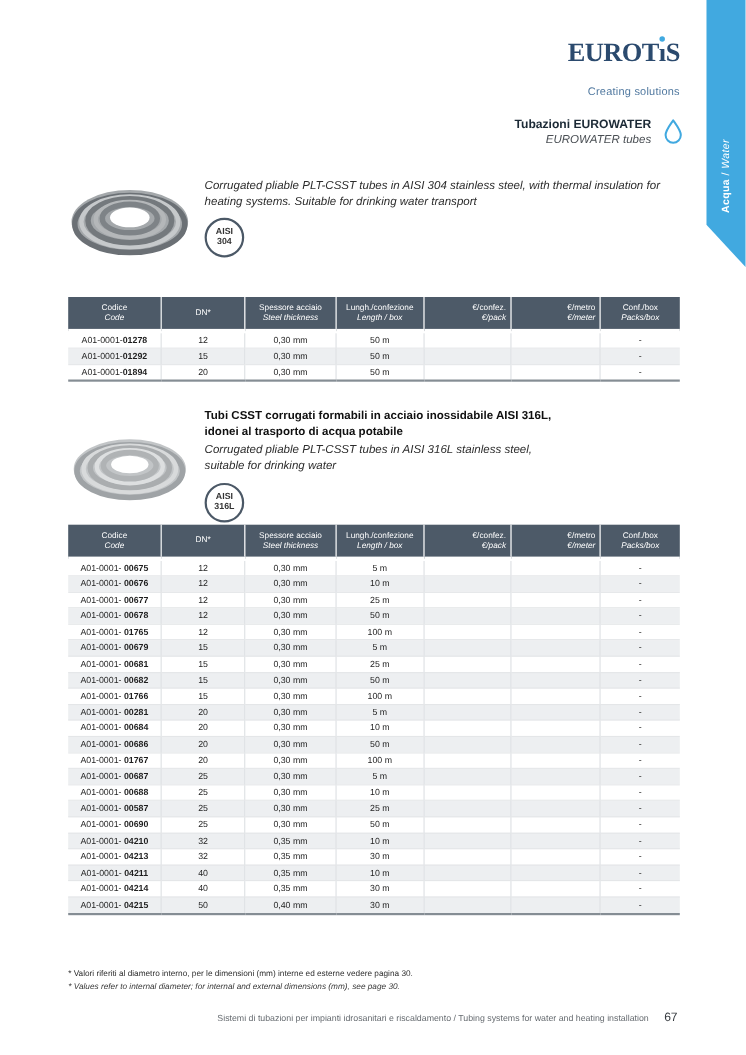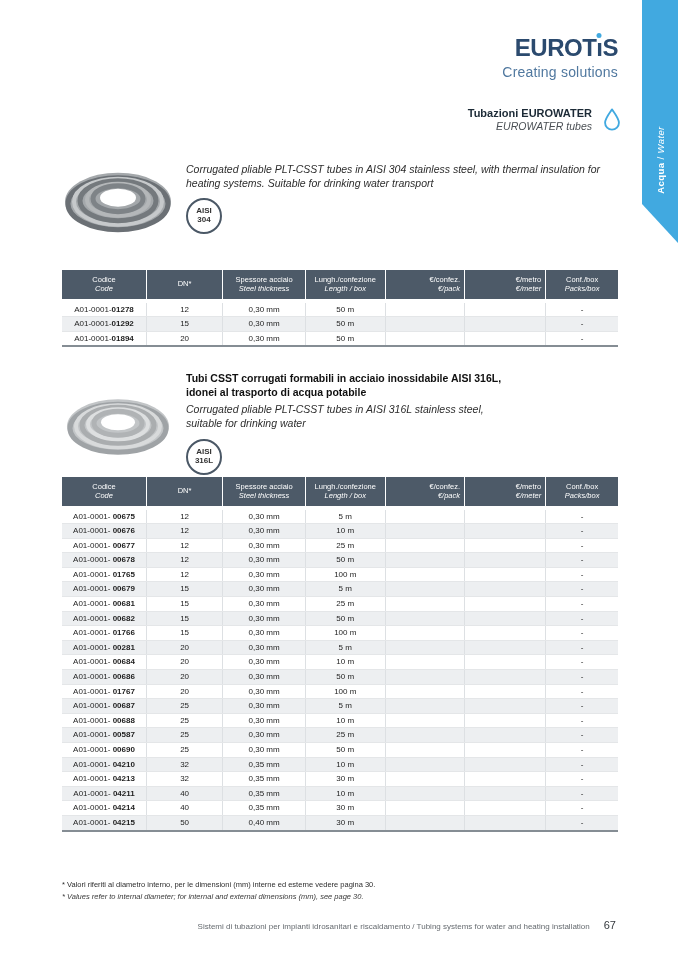--- a/index.html
+++ b/index.html
@@ -13,27 +13,27 @@
     clip-path:polygon(0 0,100% 0,100% 100%,0 84%);
   }
   .side-tab-label{
     position:absolute;top:160px;left:50%;transform:translate(-50%,-50%) rotate(-90deg);
     white-space:nowrap;color:#ffffff;font-size:9.5px;letter-spacing:.4px;
   }
   .tab-it{font-weight:bold;}
   .tab-en{font-style:italic;font-weight:300;}
   
   .logo{position:absolute;top:36px;right:60px;text-align:right;}
-  .logo-text{font-size:24px;font-weight:800;color:#2b4a6e;line-height:1;letter-spacing:-.5px;}
+  .logo-text{font-size:24px;font-weight:800;color:#2b4a6e;line-height:1;letter-spacing:-.5px;font-family:Liberation Serif, serif;}
   .logo-i{position:relative;display:inline-block;}
   .logo-dot{position:absolute;left:50%;top:-3px;transform:translateX(-50%);
     width:5px;height:5px;border-radius:50%;background:#41a9e0;}
-  .logo-tagline{font-size:14px;color:#50789f;margin-top:4px;letter-spacing:.2px;}
-  
-  .category{position:absolute;top:106px;right:54px;display:flex;align-items:center;gap:8px;margin-left:33px;}
+  .logo-tagline{font-size:10px;color:#50789f;margin-top:18px;letter-spacing:.2px;}
+  
+  .category{position:absolute;top:106px;right:54px;display:flex;align-items:flex-end;gap:8px;margin-left:33px;}
   .category-text{text-align:right;}
   .category-title{font-size:11px;font-weight:bold;color:#1c2a36;line-height:1.25;}
   .category-sub{font-size:10.5px;font-style:italic;color:#4a4f54;line-height:1.25;}
   .drop{width:24px;height:28px;}
   
   .section{position:absolute;left:62px;width:556px;display:flex;gap:12px;}
   #section-0{top:163px;}
   #section-1{top:372px;}
   .photo{width:112px;flex:0 0 112px;}
   .section-text{flex:1;}

